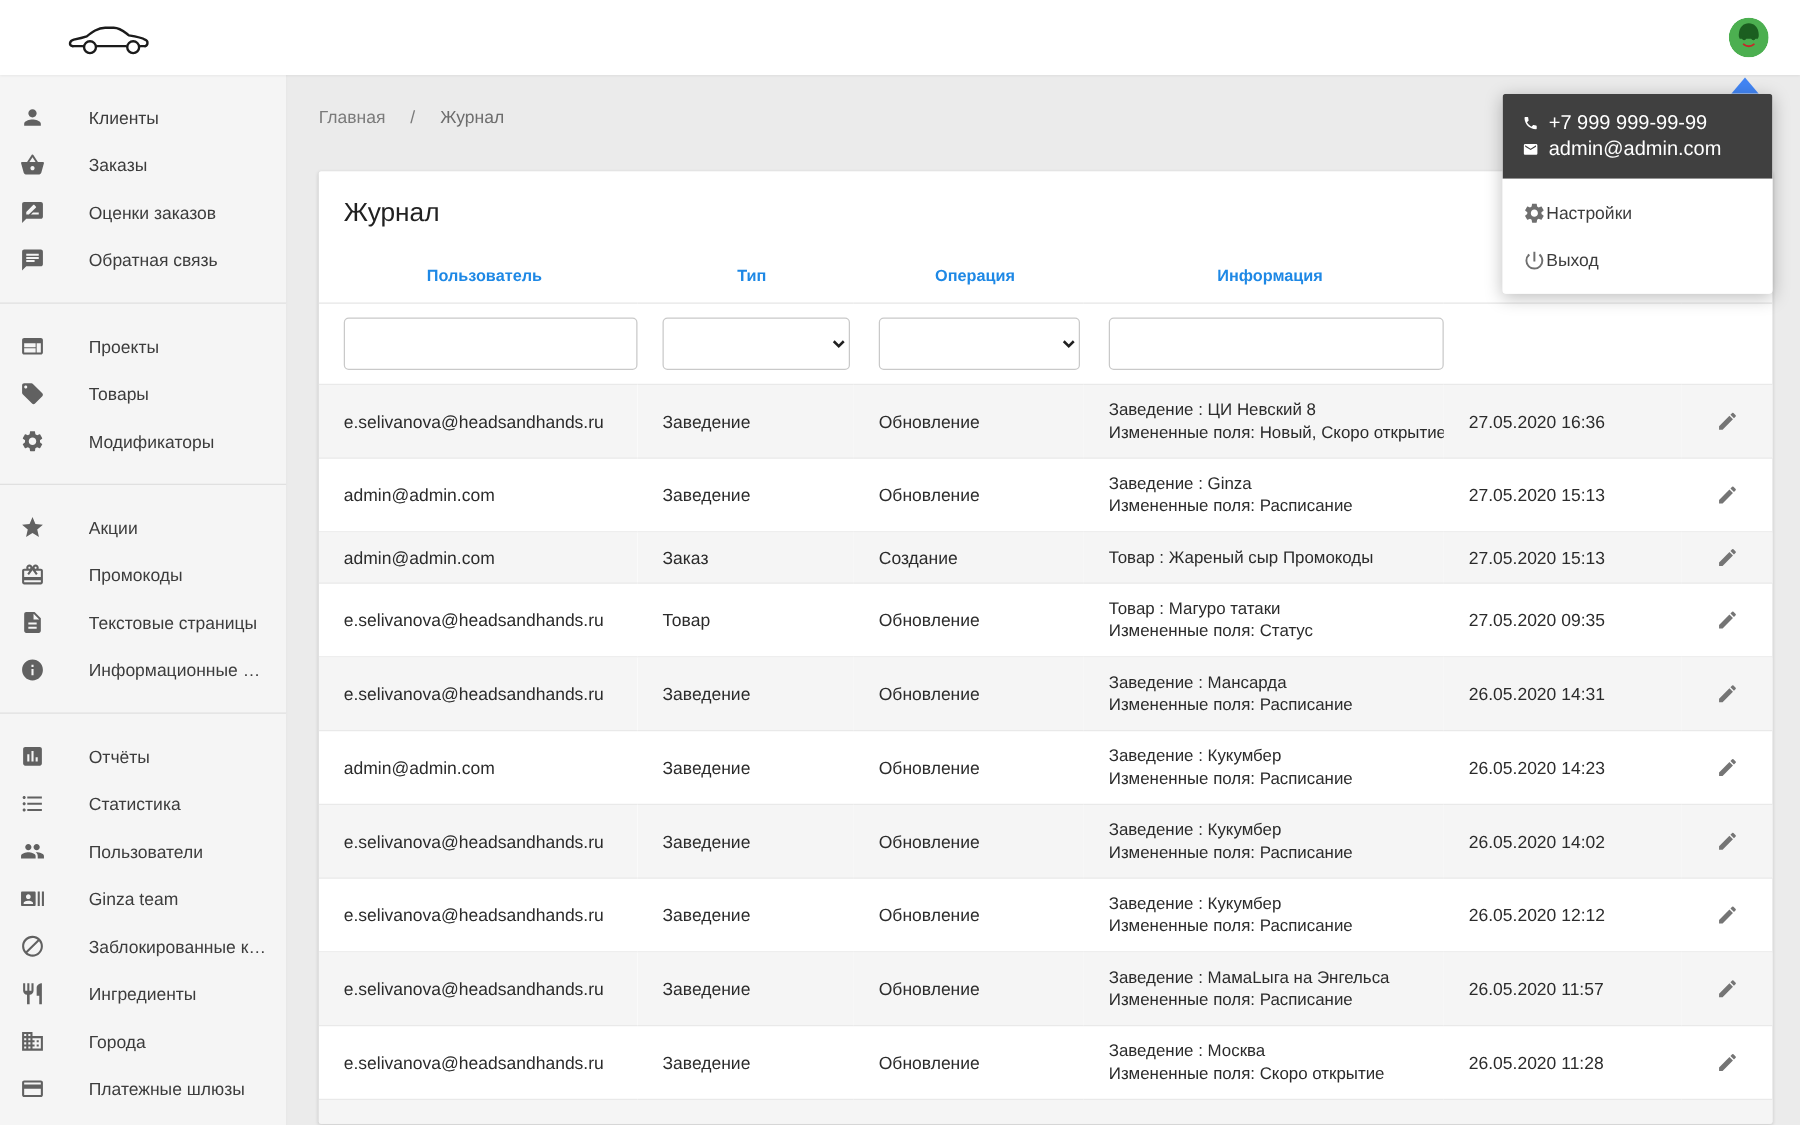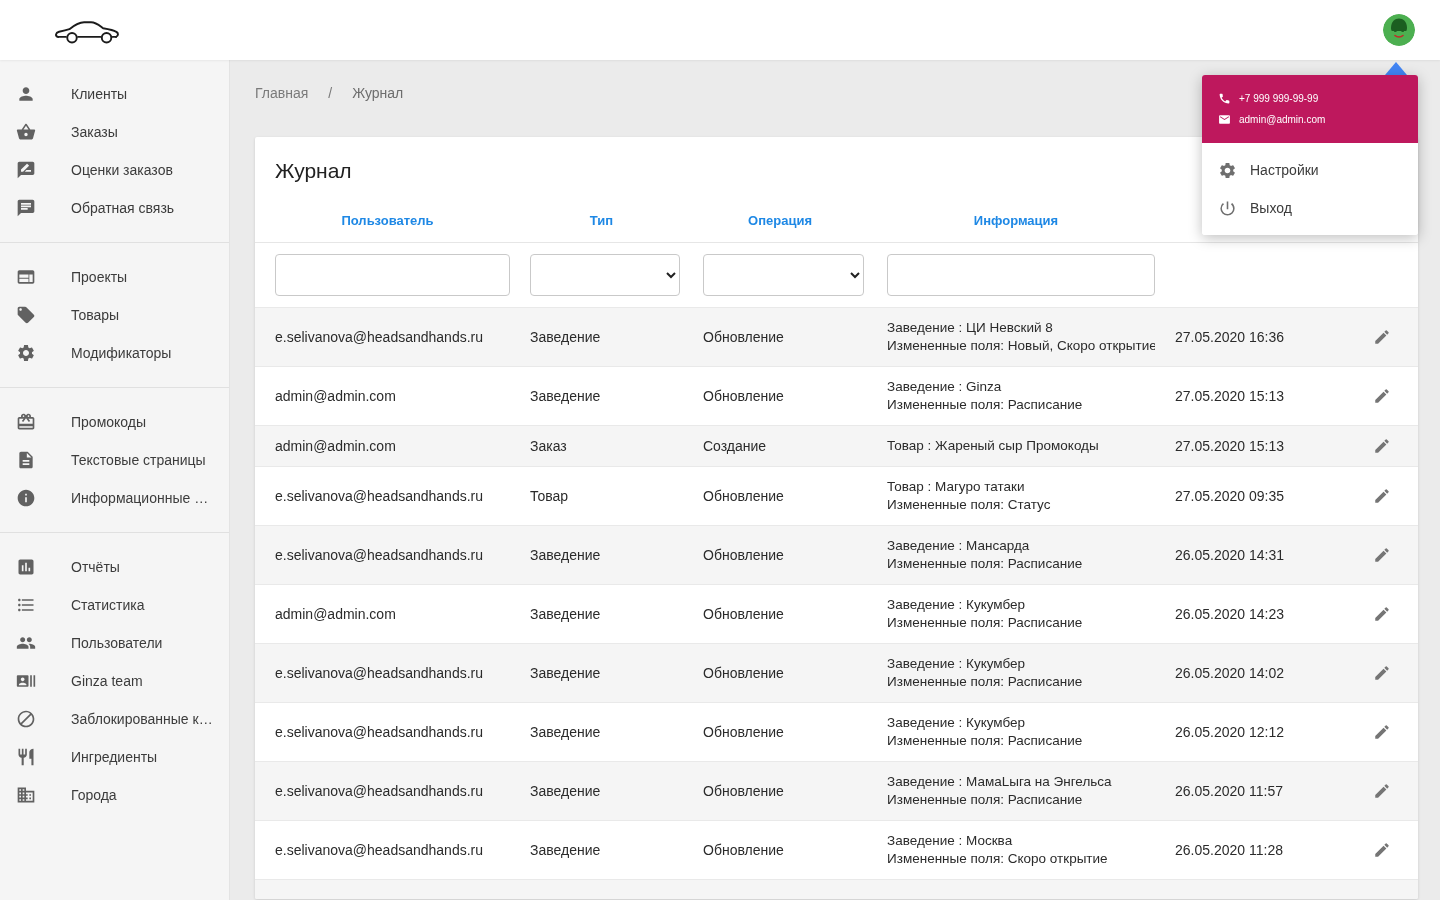--- a/index.html
+++ b/index.html
@@ -51,25 +51,25 @@
   .c-edit{padding:0 !important;text-align:center}
   .edit-btn{background:none;border:none;cursor:pointer;padding:6px;display:inline-flex;align-items:center}
   .edit-btn svg{width:18px;height:18px;fill:#757575}
   .partial-stripe{flex:1;background:#f5f5f5;min-height:14px}
 
   
   .user-dd{position:absolute;top:62px;right:22px;width:216px;z-index:60}
   .dd-caret{width:0;height:0;border-left:11px solid transparent;border-right:11px solid transparent;
     border-bottom:13px solid #4285f4;margin-left:auto;margin-right:11px}
   .dd-panel{background:#fff;border-radius:3px;box-shadow:0 3px 14px rgba(0,0,0,.25);overflow:hidden}
-  .dd-head{background:#be185d;color:#fff;padding:13px 16px;font-size:10px}
+  .dd-head{background:#404040;color:#fff;padding:13px 16px;font-size:16px}
   .dd-head .line{display:flex;align-items:center;gap:8px;height:21px;white-space:nowrap}
   .dd-head svg{width:13px;height:13px;fill:#fff;flex:none}
   .dd-body{background:#fff;padding:8px 0}
-  .dd-item{display:flex;align-items:center;gap:13px;height:38px;padding:0 16px;font-size:14px;
+  .dd-item{display:flex;align-items:center;height:38px;padding:0 16px;font-size:14px;
     color:#3c3c3c;cursor:pointer}
   .dd-item svg{width:19px;height:19px;fill:#6f6f6f;flex:none}
 </style>
 </head>
 <body>
 
 <header class="topbar">
   <div class="logo">
     <svg width="78" height="38" viewBox="0 0 90 44">
       <g fill="none" stroke="#1b1b1b" stroke-width="2.2" stroke-linecap="round" stroke-linejoin="round">
@@ -136,20 +136,26 @@
       <div class="sb-item">
         <svg viewBox="0 0 24 24">
           <path d="M19.14 12.94c.04-.3.06-.61.06-.94 0-.32-.02-.64-.07-.94l2.03-1.58c.18-.14.23-.41.12-.61l-1.92-3.32c-.12-.22-.37-.29-.59-.22l-2.39.96c-.5-.38-1.03-.7-1.62-.94l-.36-2.54c-.04-.24-.24-.41-.48-.41h-3.84c-.24 0-.43.17-.47.41l-.36 2.54c-.59.24-1.13.57-1.62.94l-2.39-.96c-.22-.08-.47 0-.59.22L2.74 8.87c-.12.21-.08.47.12.61l2.03 1.58c-.05.3-.09.63-.09.94s.02.64.07.94l-2.03 1.58c-.18.14-.23.41-.12.61l1.92 3.32c.12.22.37.29.59.22l2.39-.96c.5.38 1.03.7 1.62.94l.36 2.54c.05.24.24.41.48.41h3.84c.24 0 .44-.17.47-.41l.36-2.54c.59-.24 1.13-.56 1.62-.94l2.39.96c.22.08.47 0 .59-.22l1.92-3.32c.12-.22.07-.47-.12-.61l-2.01-1.58zM12 15.6c-1.98 0-3.6-1.62-3.6-3.6s1.62-3.6 3.6-3.6 3.6 1.62 3.6 3.6-1.62 3.6-3.6 3.6z"></path>
         </svg>
         <span class="lbl">Модификаторы</span>
       </div>
     </div>
     <div class="sb-group">
       <div class="sb-item">
         <svg viewBox="0 0 24 24">
+          <path d="M12 17.27L18.18 21l-1.64-7.03L22 9.24l-7.19-.61L12 2 9.19 8.63 2 9.24l5.46 4.73L5.82 21z"></path>
+        </svg>
+        <span class="lbl">Акции</span>
+      </div>
+      <div class="sb-item">
+        <svg viewBox="0 0 24 24">
           <path d="M20 6h-2.18c.11-.31.18-.65.18-1 0-1.66-1.34-3-3-3-1.05 0-1.96.54-2.5 1.35l-.5.67-.5-.68C10.96 2.54 10.05 2 9 2 7.34 2 6 3.34 6 5c0 .35.07.69.18 1H4c-1.11 0-1.99.89-1.99 2L2 19c0 1.11.89 2 2 2h16c1.11 0 2-.89 2-2V8c0-1.11-.89-2-2-2zm-5-2c.55 0 1 .45 1 1s-.45 1-1 1-1-.45-1-1 .45-1 1-1zM9 4c.55 0 1 .45 1 1s-.45 1-1 1-1-.45-1-1 .45-1 1-1zm11 15H4v-2h16v2zm0-5H4V8h5.08L7 10.83 8.62 12 12 7.4 15.38 12 17 10.83 14.92 8H20v6z"></path>
         </svg>
         <span class="lbl">Промокоды</span>
       </div>
       <div class="sb-item">
         <svg viewBox="0 0 24 24">
           <path d="M14 2H6c-1.1 0-1.99.9-1.99 2L4 20c0 1.1.89 2 1.99 2H18c1.1 0 2-.9 2-2V8l-6-6zm2 16H8v-2h8v2zm0-4H8v-2h8v2zm-3-5V3.5L18.5 9H13z"></path>
         </svg>
         <span class="lbl">Текстовые страницы</span>
       </div>
@@ -195,20 +201,26 @@
         <svg viewBox="0 0 24 24">
           <path d="M11 9H9V2H7v7H5V2H3v7c0 2.12 1.66 3.84 3.75 3.97V22h2.5v-9.03C11.34 12.84 13 11.12 13 9V2h-2v7zm5-3v8h2.5v8H21V2c-2.76 0-5 2.24-5 4z"></path>
         </svg>
         <span class="lbl">Ингредиенты</span>
       </div>
       <div class="sb-item">
         <svg viewBox="0 0 24 24">
           <path d="M12 7V3H2v18h20V7H12zM6 19H4v-2h2v2zm0-4H4v-2h2v2zm0-4H4V9h2v2zm0-4H4V5h2v2zm4 12H8v-2h2v2zm0-4H8v-2h2v2zm0-4H8V9h2v2zm0-4H8V5h2v2zm10 12h-8v-2h2v-2h-2v-2h2v-2h-2V9h8v10zm-2-8h-2v2h2v-2zm0 4h-2v2h2v-2z"></path>
         </svg>
         <span class="lbl">Города</span>
+      </div>
+      <div class="sb-item">
+        <svg viewBox="0 0 24 24">
+          <path d="M20 4H4c-1.11 0-1.99.89-1.99 2L2 18c0 1.11.89 2 2 2h16c1.11 0 2-.89 2-2V6c0-1.11-.89-2-2-2zm0 14H4v-6h16v6zm0-10H4V6h16v2z"></path>
+        </svg>
+        <span class="lbl">Платежные шлюзы</span>
       </div>
     </div>
   </aside>
 
 <main class="main">
   <nav class="breadcrumb">
     <span class="bc-home">Главная</span>
     <span class="bc-sep">/</span>
     <span class="bc-cur">Журнал</span>
   </nav>

